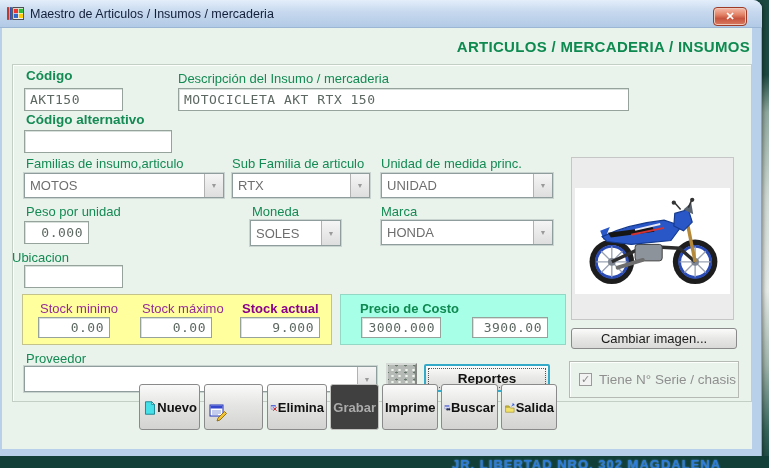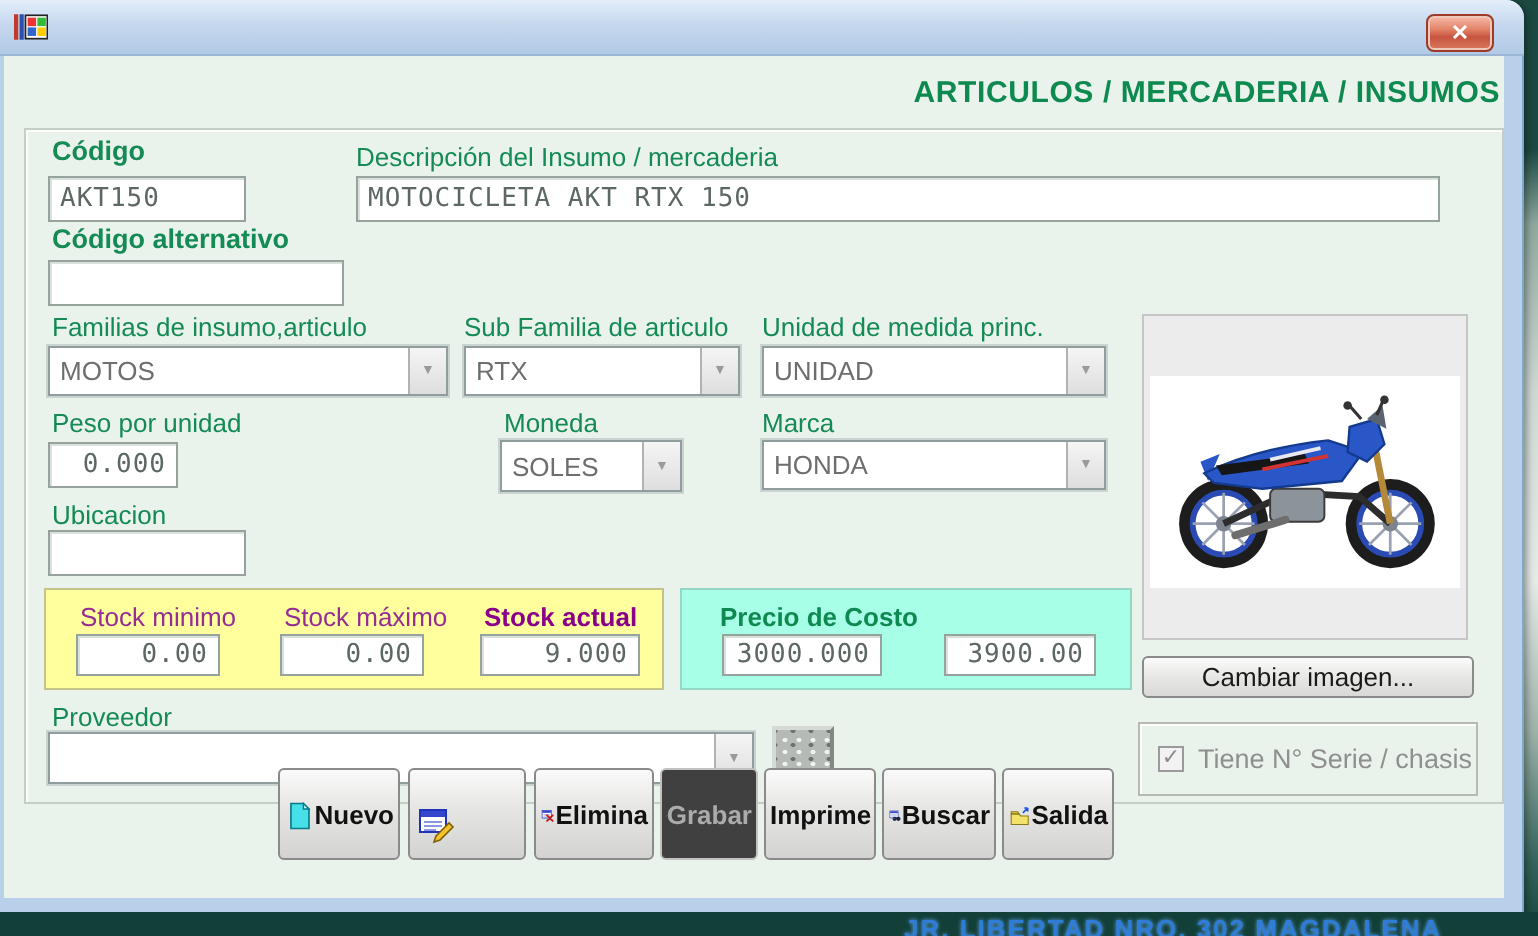--- a/index.html
+++ b/index.html
@@ -84,38 +84,39 @@
     <div class="titlebar">
       <svg class="title-icon" viewBox="0 0 16 16">
         <rect x="0" y="2" width="2" height="12" fill="#c0392b"></rect>
         <rect x="2.6" y="2" width="2" height="12" fill="#2c4fb0"></rect>
         <rect x="5.4" y="2.5" width="10.3" height="11" fill="#fff" stroke="#222" stroke-width="0.8"></rect>
         <rect x="6.4" y="3.6" width="4" height="4" fill="#e33"></rect>
         <rect x="11" y="3.6" width="4" height="4" fill="#3b3"></rect>
         <rect x="6.4" y="8.2" width="4" height="4" fill="#36c"></rect>
         <rect x="11" y="8.2" width="4" height="4" fill="#fc0"></rect>
       </svg>
+      <span class="title-text">Maestro de Articulos / Insumos / mercaderia</span>
       <div class="close-btn">
         <span>✕</span>
       </div>
     </div>
 
     <div class="client"></div>
 
     <div class="hdr">ARTICULOS / MERCADERIA / INSUMOS</div>
 
     <div class="groupbox"></div>
 
     <span class="lbl lbl-b abs" style="left:26px;top:68px">Código</span>
     <span class="abs" style="left:24px;top:88px;width:99px;height:23px">
       <input class="inp" value="AKT150" style="">
     </span>
 
     <span class="lbl abs" style="left:178px;top:71px">Descripción del Insumo / mercaderia</span>
-    <span class="abs" style="left:178px;top:88px;width:542px;height:23px">
+    <span class="abs" style="left:178px;top:88px;width:451px;height:23px">
       <input class="inp" value="MOTOCICLETA AKT RTX 150" style="">
     </span>
 
     <span class="lbl lbl-b abs" style="left:26px;top:112px">Código alternativo</span>
     <span class="abs" style="left:24px;top:130px;width:148px;height:23px">
       <input class="inp" value="" style="">
     </span>
 
     <span class="lbl abs" style="left:26px;top:156px">Familias de insumo,articulo</span>
     <div class="combo" style="left:24px;top:173px;width:200px;height:25px">
@@ -145,21 +146,21 @@
       <span class="combo-text">SOLES</span>
       <span class="combo-arrow">▼</span>
     </div>
 
     <span class="lbl abs" style="left:381px;top:204px">Marca</span>
     <div class="combo" style="left:381px;top:220px;width:172px;height:25px">
       <span class="combo-text">HONDA</span>
       <span class="combo-arrow">▼</span>
     </div>
 
-    <span class="lbl abs" style="left:26px;top:250px">Ubicacion</span>
+    <span class="lbl abs" style="left:12px;top:250px">Ubicacion</span>
     <span class="abs" style="left:24px;top:265px;width:99px;height:23px">
       <input class="inp" value="" style="">
     </span>
 
     <div class="panel-y"></div>
     <span class="plbl abs" style="left:40px;top:301px">Stock minimo</span>
     <span class="abs" style="left:38px;top:317px;width:72px;height:21px">
       <input class="inp num" value="0.00" style="">
     </span>
     <span class="plbl abs" style="left:142px;top:301px">Stock máximo</span>
@@ -219,20 +220,24 @@
     <div class="btn-std" style="left:571px;top:328px;width:166px;height:21px">
       <span>Cambiar imagen...</span>
     </div>
 
     <span class="lbl abs" style="left:26px;top:351px">Proveedor</span>
     <div class="combo" style="left:24px;top:366px;width:353px;height:26px">
       <span class="combo-text"></span>
       <span class="combo-arrow">▼</span>
     </div>
     <div class="speckle"></div>
+    <div class="reportes" style="left:424px;top:364px;width:126px;height:28px">
+      <span class="focus-dots"></span>
+      <span>Reportes</span>
+    </div>
 
     <div class="serie-box">
       <span class="chk">
         <span>✓</span>
       </span>
       <span class="serie-lbl">Tiene N° Serie / chasis</span>
     </div>
 
     <div class="tbtn" style="left:139px;width:61px">
       <svg class="tb-icon" viewBox="0 0 22 22">

